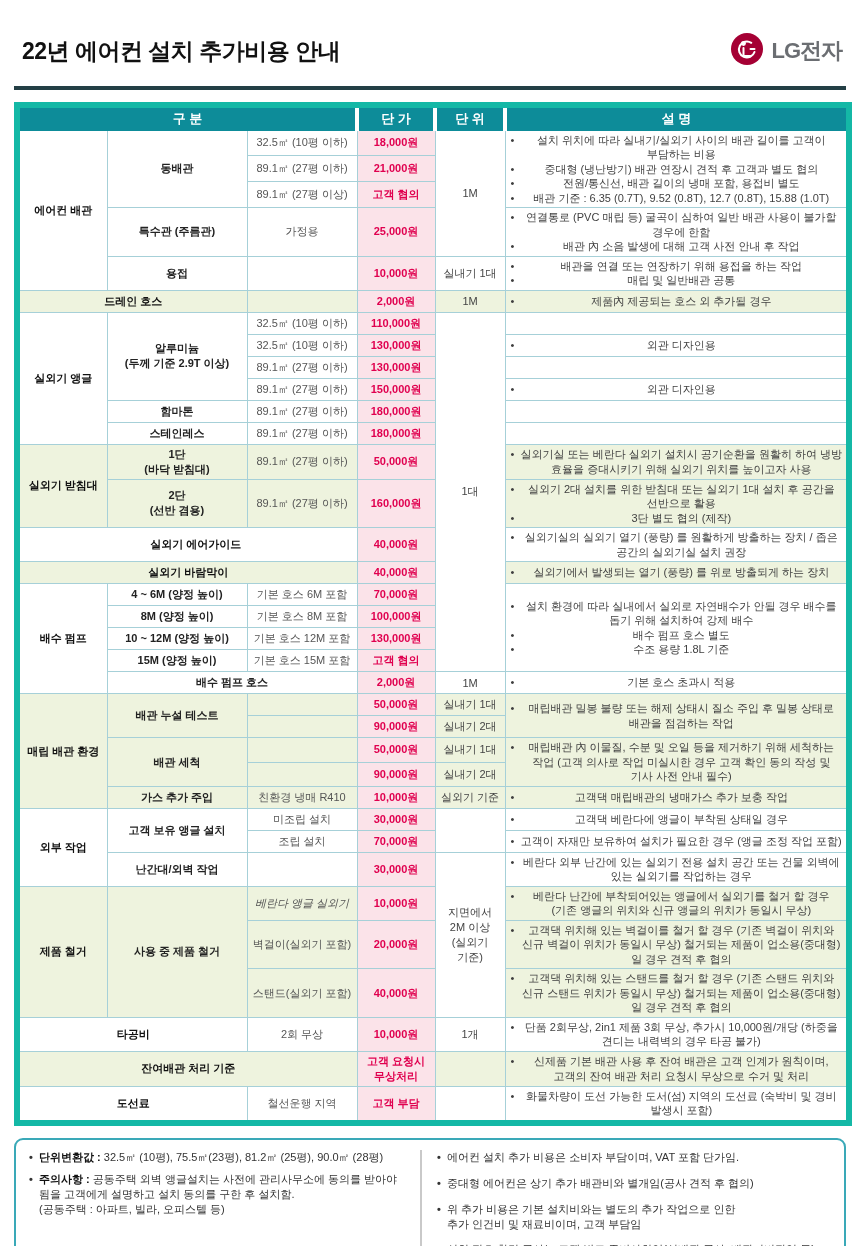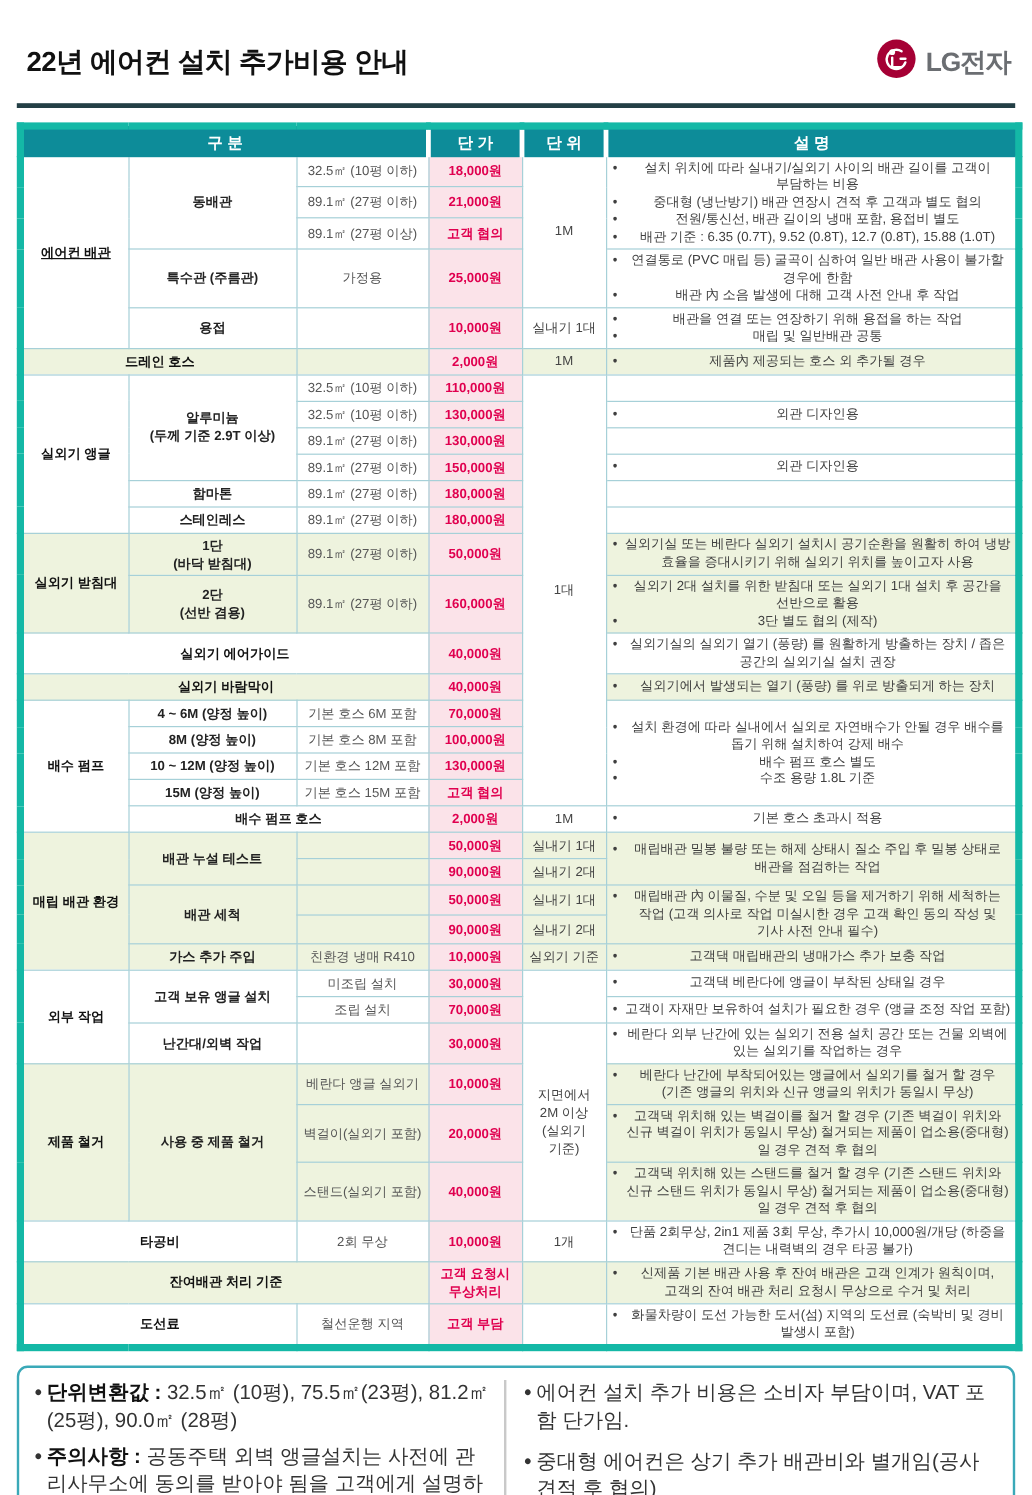--- a/index.html
+++ b/index.html
@@ -42,21 +42,21 @@
   .bullet { position:relative; padding-left:11px; }
   .bullet::before { content:"•"; position:absolute; left:1px; top:0; }
 
   
   .notes {
     margin-top:12px; border:2px solid #3aa9b8; border-radius:9px;
     display:flex; padding:10px 12px; min-height:128px;
   }
   .notes-left { width:49%; border-right:2px solid #c9c9c9; padding-right:10px; }
   .notes-right { width:51%; padding-left:14px; }
-  .note-item { position:relative; padding-left:11px; font-size:17px; line-height:1.35; color:#333; margin-bottom:7px; }
+  .note-item { position:relative; padding-left:11px; font-size:11px; line-height:1.35; color:#333; margin-bottom:7px; }
   .note-item::before { content:"•"; position:absolute; left:1px; top:0; font-weight:bold; }
   .note-label { font-weight:bold; color:#111; }
   .note-lines { white-space:pre-line; display:inline; }
   .notes-right .note-item { margin-bottom:11px; white-space:pre-line; }
 </style>
 </head>
 <body>
 
 <div class="page">
 
@@ -89,21 +89,21 @@
     <thead>
       <tr>
         <th colspan="3">구  분</th>
         <th class="sep">단  가</th>
         <th class="sep">단  위</th>
         <th class="sep">설  명</th>
       </tr>
     </thead>
     <tbody id="tbody">
         <tr class="z-w" style="height: 22px;">
-          <td rowspan="5" class="col-a" style="white-space: pre-line; text-decoration: underline;">에어컨 배관</td>
+          <td rowspan="5" class="col-a" style="white-space: pre-line;">에어컨 배관</td>
           <td rowspan="3" class="col-b" style="white-space: pre-line;">동배관</td>
           <td class="col-c" style="white-space: pre-line;">32.5㎡ (10평 이하)</td>
           <td class="col-price" style="white-space: pre-line;">18,000원</td>
           <td rowspan="4" class="col-unit" style="white-space: pre-line;">1M</td>
           <td rowspan="3" class="col-desc">
             <div class="bullet">설치 위치에 따라 실내기/실외기 사이의 배관 길이를 고객이 부담하는 비용</div>
             <div class="bullet">중대형 (냉난방기) 배관 연장시 견적 후 고객과 별도 협의</div>
             <div class="bullet">전원/통신선, 배관 길이의 냉매 포함, 용접비 별도</div>
             <div class="bullet">배관 기준 : 6.35 (0.7T), 9.52 (0.8T), 12.7 (0.8T), 15.88 (1.0T)</div>
           </td>
@@ -314,21 +314,21 @@
           <td rowspan="4" class="col-unit bg-w" style="white-space: pre-line;">지면에서
 2M 이상
 (실외기 기준)</td>
           <td class="col-desc">
             <div class="bullet">베란다 외부 난간에 있는 실외기 전용 설치 공간 또는 건물 외벽에 있는 실외기를 작업하는 경우</div>
           </td>
         </tr>
         <tr class="z-g" style="height: 34px;">
           <td rowspan="3" class="col-a" style="white-space: pre-line;">제품 철거</td>
           <td rowspan="3" class="col-b" style="white-space: pre-line;">사용 중 제품 철거</td>
-          <td class="col-c" style="white-space: pre-line;">베란다 앵글 실외기</td>
+          <td class="col-c" style="white-space: pre-line; font-style: italic;">베란다 앵글 실외기</td>
           <td class="col-price" style="white-space: pre-line;">10,000원</td>
           <td class="col-desc">
             <div class="bullet">베란다 난간에 부착되어있는 앵글에서 실외기를 철거 할 경우 (기존 앵글의 위치와 신규 앵글의 위치가 동일시 무상)</div>
           </td>
         </tr>
         <tr class="z-g" style="height: 44px;">
           <td class="col-c" style="white-space: pre-line;">벽걸이(실외기 포함)</td>
           <td class="col-price" style="white-space: pre-line;">20,000원</td>
           <td class="col-desc">
             <div class="bullet">고객댁 위치해 있는 벽걸이를 철거 할 경우 (기존 벽걸이 위치와 신규 벽걸이 위치가 동일시 무상) 철거되는 제품이 업소용(중대형)일 경우 견적 후 협의</div>

